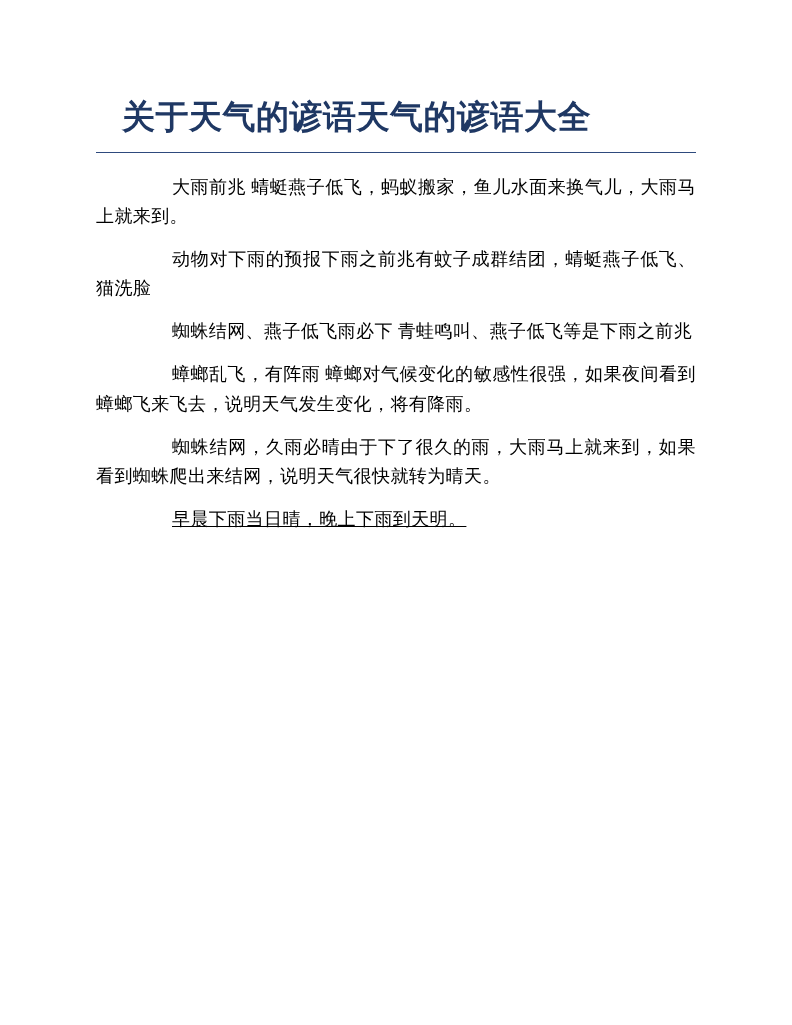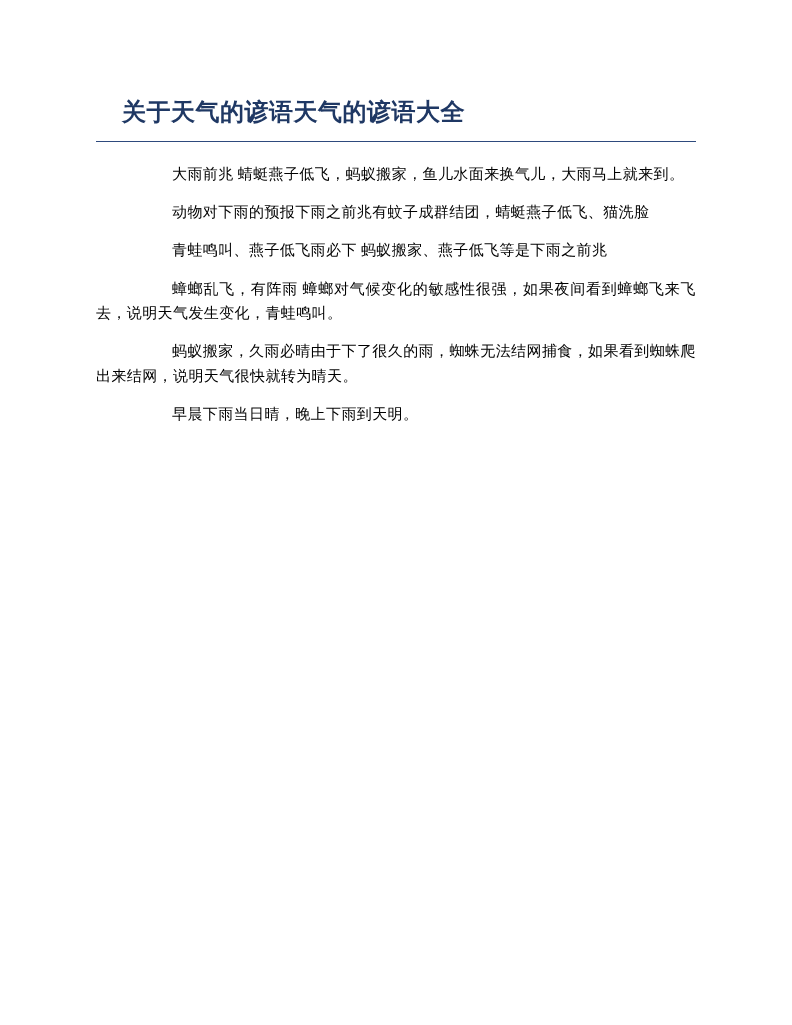--- a/index.html
+++ b/index.html
@@ -18,65 +18,66 @@
     position: relative;
     width: 792px;
     height: 1025px;
     box-sizing: border-box;
     padding: 0 96px;
   }
   .doc-title {
     margin: 0;
     padding-top: 98px;
     font-family: "Liberation Serif", "DejaVu Serif", serif;
-    font-size: 24px;
+    font-size: 33px;
     font-weight: bold;
     color: #1f3864;
     letter-spacing: 0.5px;
     line-height: 1.2;
     text-align: left;
     padding-left: 26px;
   }
   .title-rule {
     margin-top: 14px;
     height: 0;
     border-bottom: 1.2px solid #2e4a7d;
     width: 100%;
   }
   .body-block {
     margin-top: 20px;
   }
   .para {
     margin: 0 0 14px 0;
-    font-size: 15px;
+    font-size: 18px;
     line-height: 1.62;
     text-align: justify;
     text-justify: inter-ideograph;
     text-indent: 76px;
     letter-spacing: 0.4px;
     color: #000000;
   }
   .para:last-child {
     margin-bottom: 14px;
+    text-decoration: underline;
   }
   .para.tight {
     text-indent: 76px;
   }
 </style>
 </head>
 <body>
 
 <div class="page">
 
   <h1 class="doc-title" style="color: rgb(31, 56, 100);">关于天气的谚语天气的谚语大全</h1>
 
   <div class="title-rule" style="border-bottom-color: rgb(46, 74, 125);"></div>
 
   <div class="body-block">
     <p class="para">大雨前兆 蜻蜓燕子低飞，蚂蚁搬家，鱼儿水面来换气儿，大雨马上就来到。</p>
     <p class="para">动物对下雨的预报下雨之前兆有蚊子成群结团，蜻蜓燕子低飞、猫洗脸</p>
-    <p class="para">青蛙鸣叫、燕子低飞雨必下 蚂蚁搬家、燕子低飞等是下雨之前兆</p>
-    <p class="para">蟑螂乱飞，有阵雨 蟑螂对气候变化的敏感性很强，如果夜间看到蟑螂飞来飞去，说明天气发生变化，青蛙鸣叫。</p>
-    <p class="para">蚂蚁搬家，久雨必晴由于下了很久的雨，蜘蛛无法结网捕食，如果看到蜘蛛爬出来结网，说明天气很快就转为晴天。</p>
+    <p class="para">蜘蛛结网、燕子低飞雨必下 青蛙鸣叫、燕子低飞等是下雨之前兆</p>
+    <p class="para">蟑螂乱飞，有阵雨 蟑螂对气候变化的敏感性很强，如果夜间看到蟑螂飞来飞去，说明天气发生变化，将有降雨。</p>
+    <p class="para">蜘蛛结网，久雨必晴由于下了很久的雨，大雨马上就来到，如果看到蜘蛛爬出来结网，说明天气很快就转为晴天。</p>
     <p class="para tight">早晨下雨当日晴，晚上下雨到天明。</p>
   </div>
 
 </div>
 
 </body></html>

